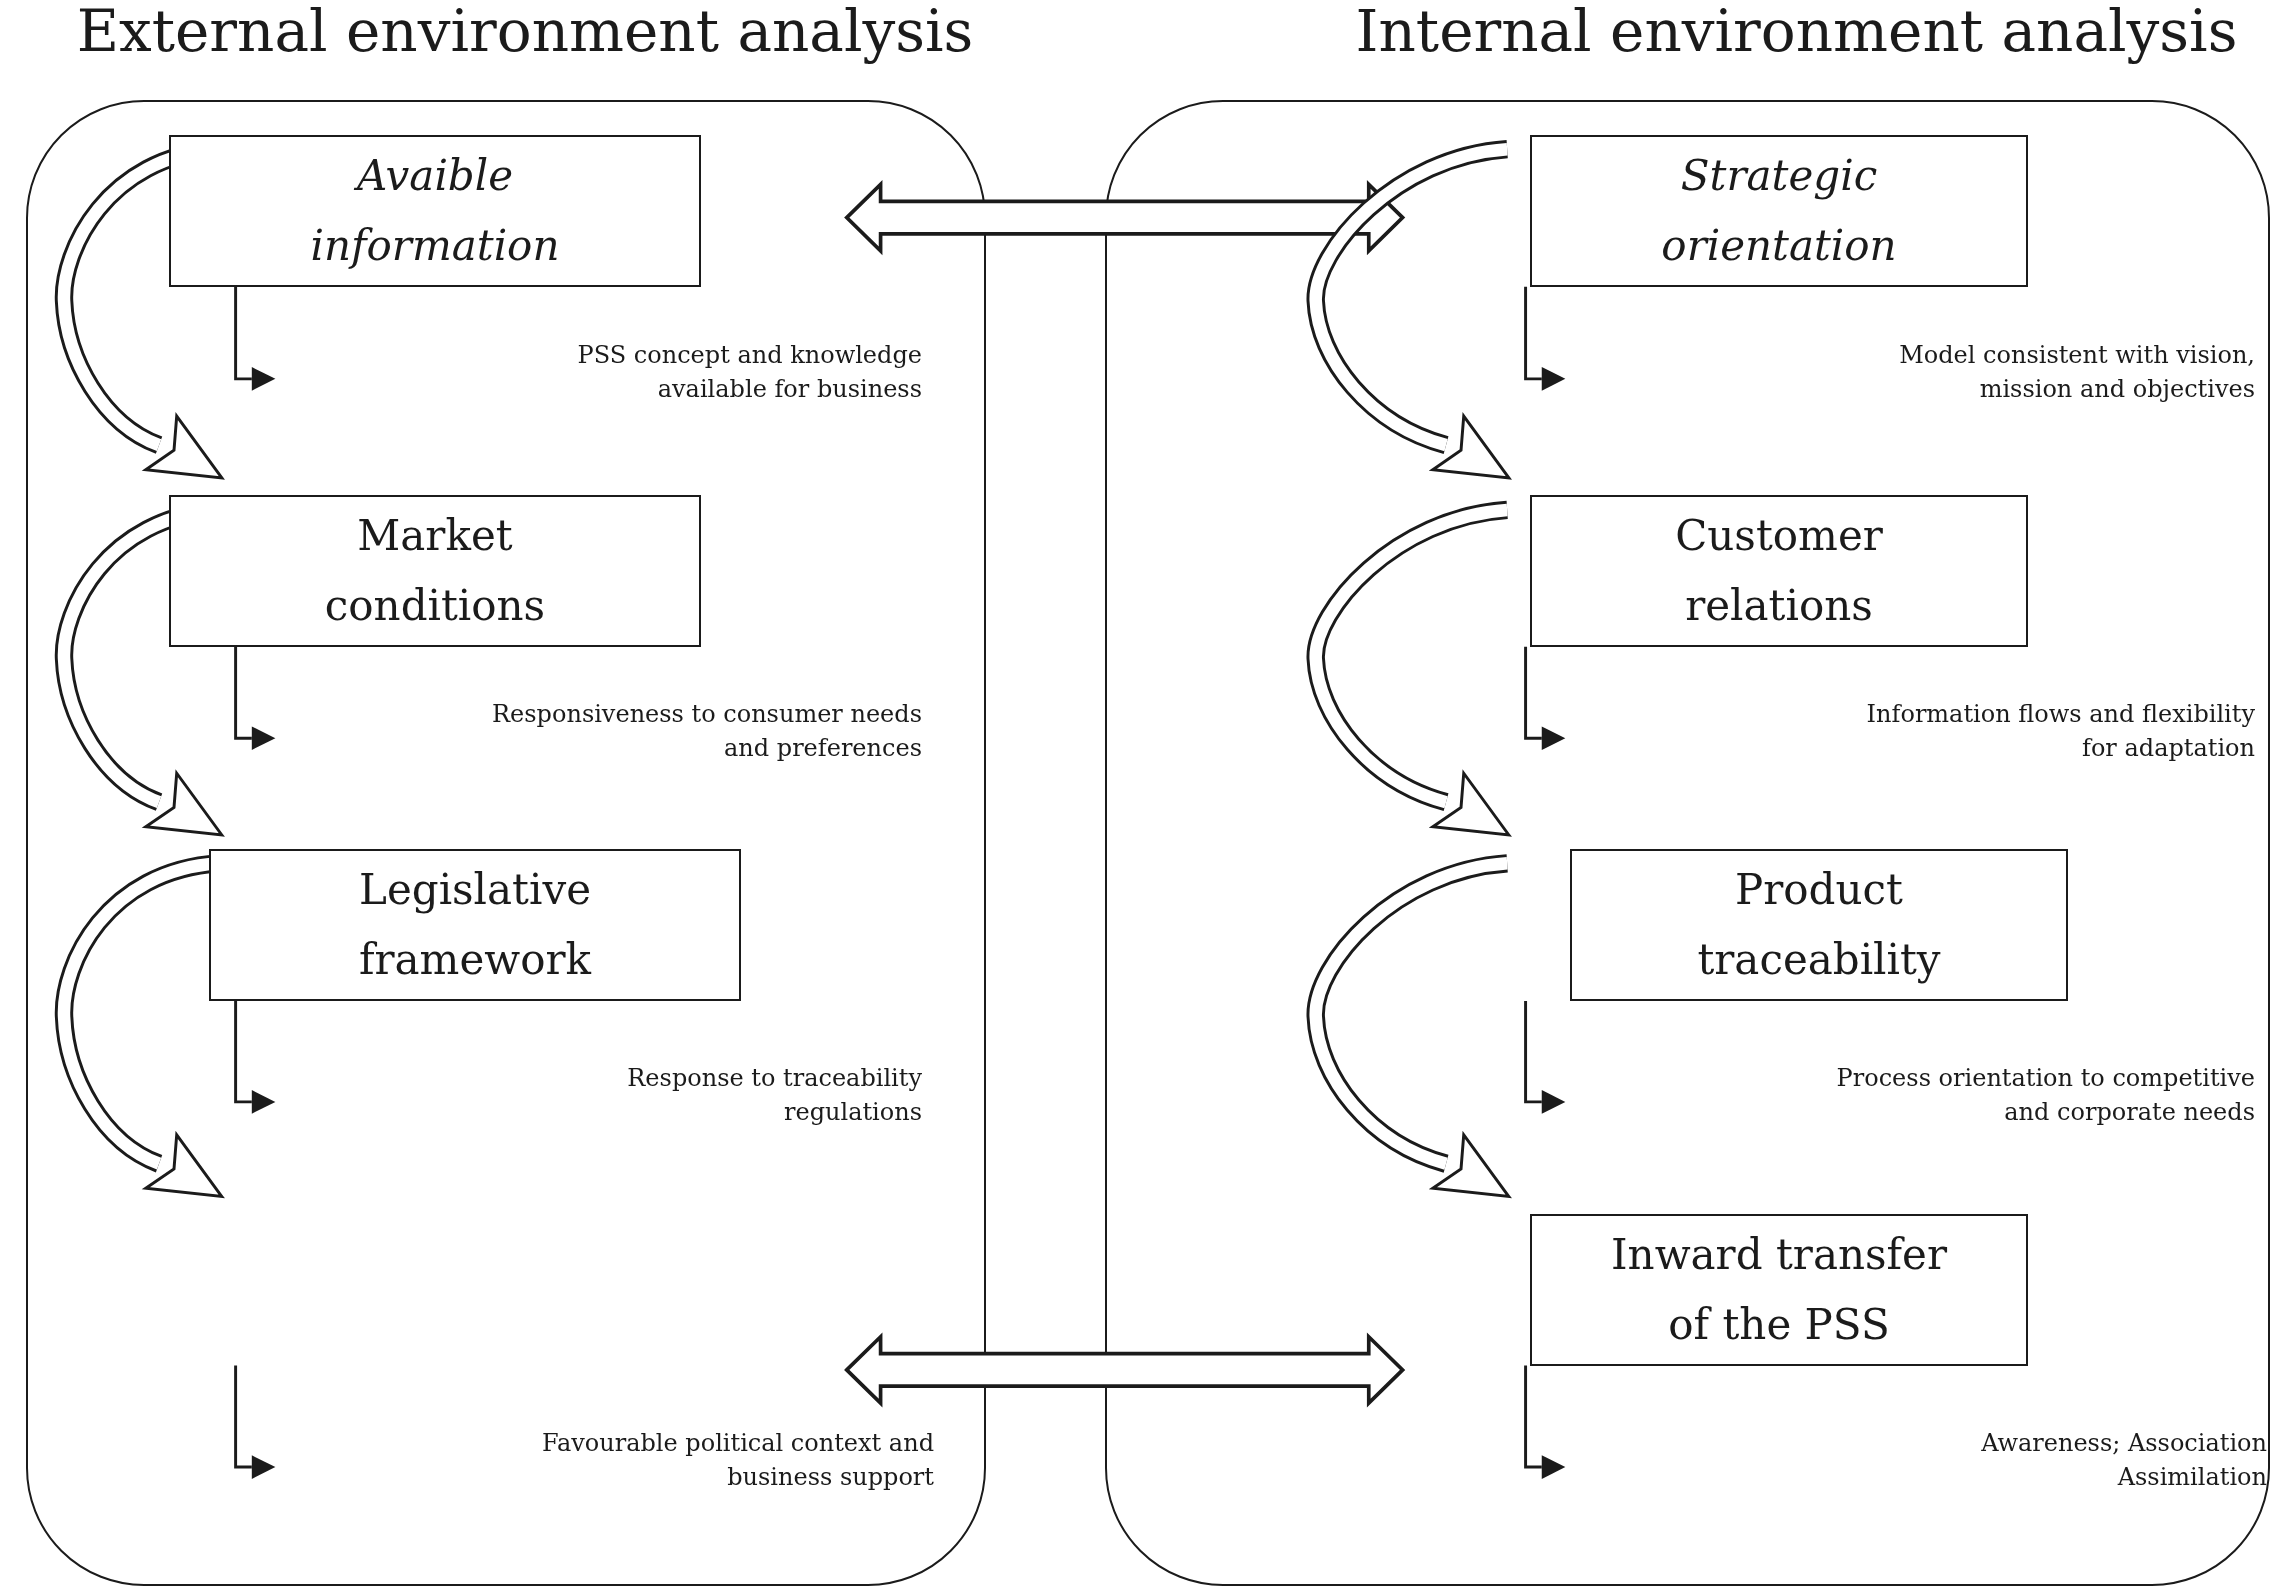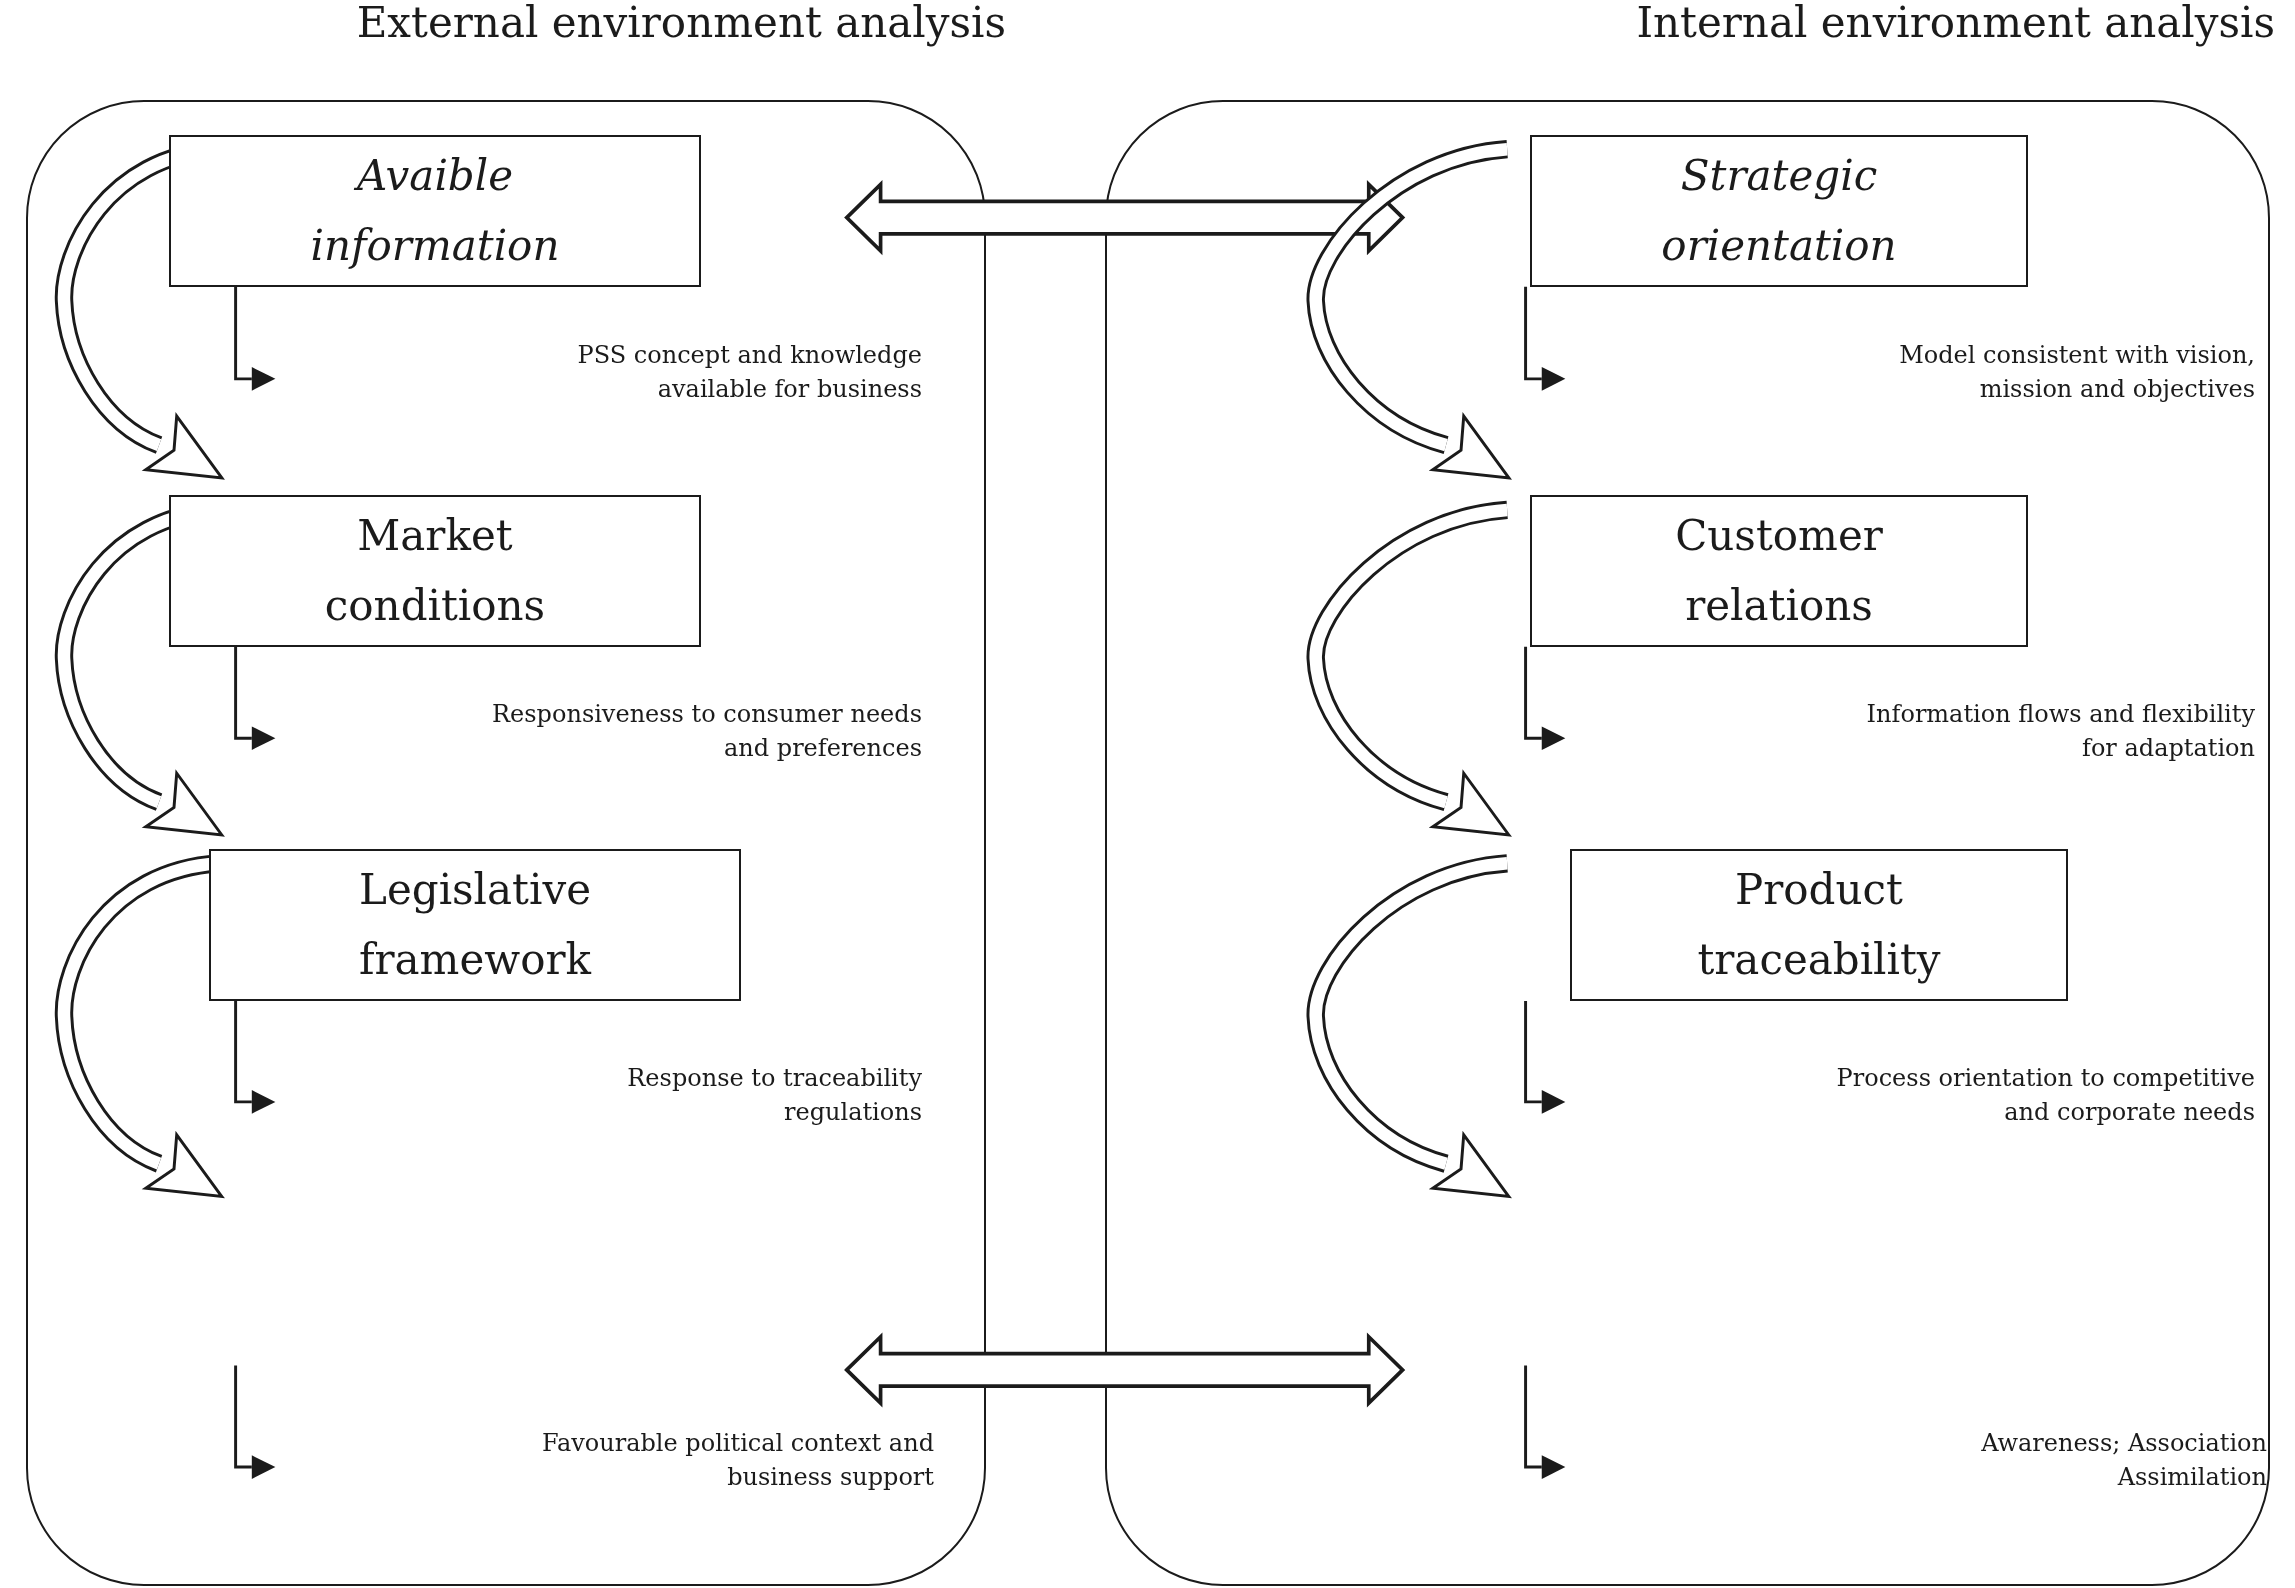--- a/index.html
+++ b/index.html
@@ -14,22 +14,22 @@
   .panel{
     position:absolute;
     border:2.9px solid #1b1b1b;
     border-radius:118px;
     background:transparent;
   }
   .panel.left{left:26px;top:100px;width:956px;height:1482px;}
   .panel.right{left:1105px;top:100px;width:1161px;height:1482px;}
   .col-title{
     position:absolute;top:0px;
-    font-size:42px;line-height:1.1;
-    text-align:right;
+    font-size:58px;line-height:1.1;
+    text-align:center;
     white-space:nowrap;
   }
   .col-title.left{left:44px;width:962px;}
   .col-title.right{left:1318px;width:957px;}
   .art{position:absolute;left:0;top:0;width:2295px;height:1589px;}
   .node{
     position:absolute;
     box-sizing:border-box;
     border:2.9px solid #1b1b1b;
     background:#ffffff;
@@ -163,20 +163,22 @@
 conditions</div>
   <div class="node lcol row3">Legislative
 framework</div>
 
   <div class="node rcol row1">Strategic
 orientation</div>
   <div class="node rcol row2">Customer
 relations</div>
   <div class="node rcol row3">Product
 traceability</div>
+  <div class="node rcol row4">Inward transfer
+of the PSS</div>
 
   <div class="note lcol nrow1">PSS concept and knowledge
 available for business</div>
   <div class="note lcol nrow2">Responsiveness to consumer needs
 and preferences</div>
   <div class="note lcol nrow3">Response to traceability
 regulations</div>
   <div class="note lcol nrow4">Favourable political context and
 business support</div>
 

